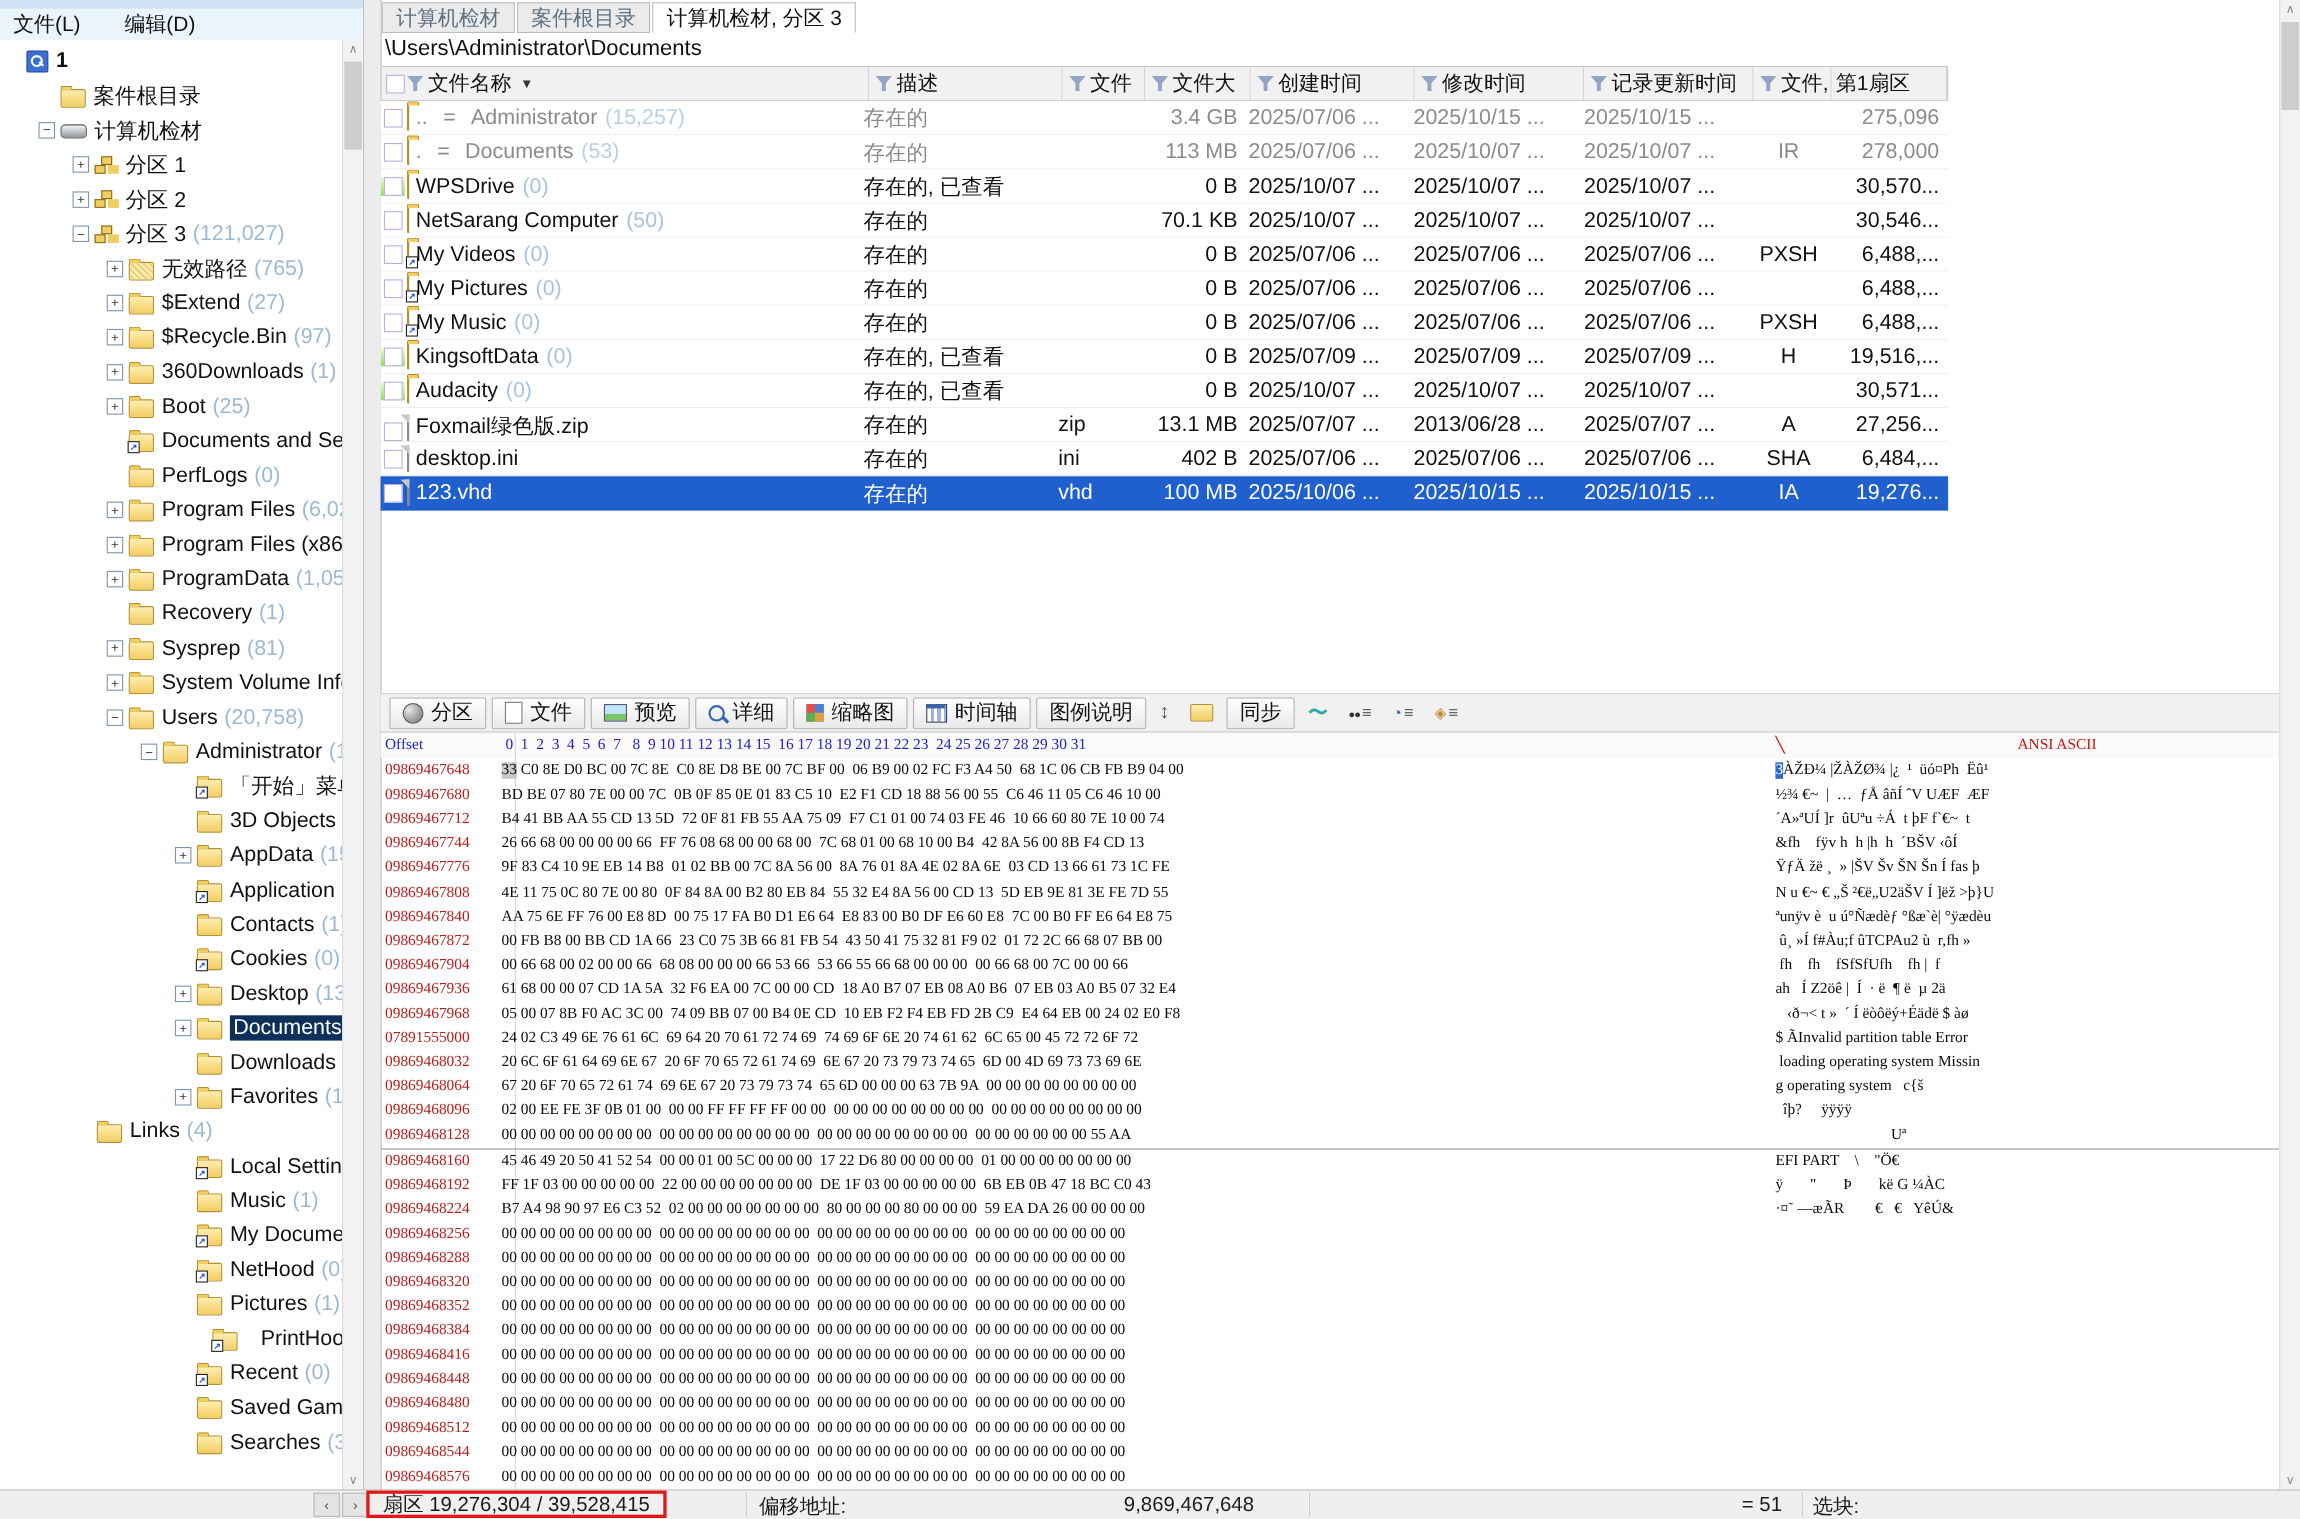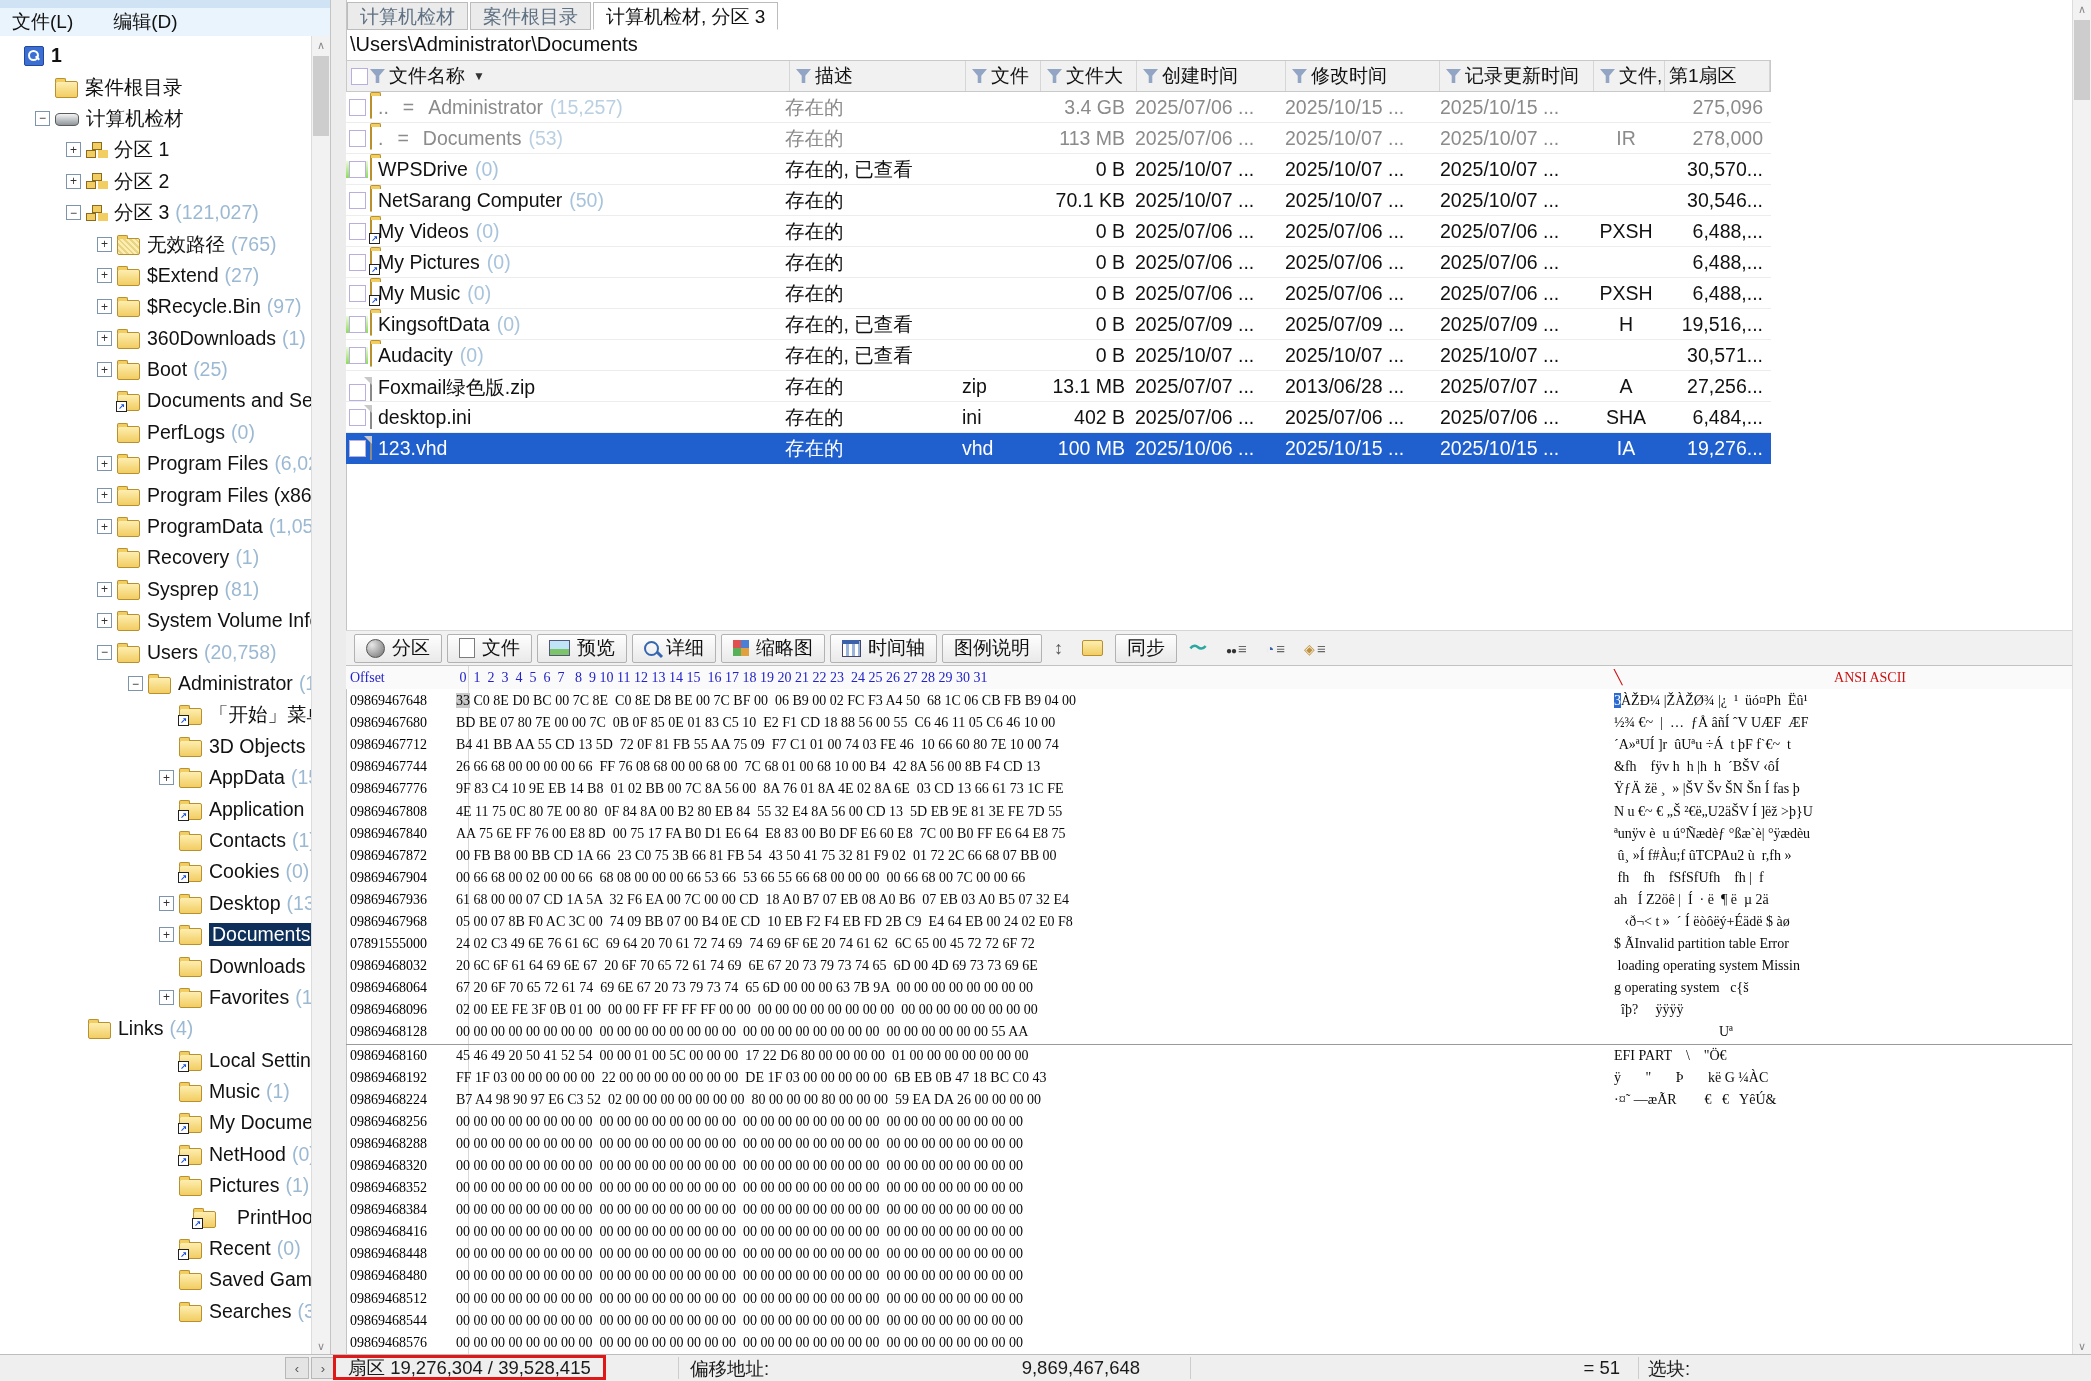--- a/index.html
+++ b/index.html
@@ -112,21 +112,21 @@
   #hexpane{position:absolute;left:16px;right:16px;top:666px;bottom:0;overflow:hidden;
            font-family:Liberation Serif, serif;font-size:14px}
   #hexheader{display:flex;height:23px;align-items:center;color:#2222c8;background:#fafafa}
   .hoff{width:106px;flex:none;padding-left:4px}
   .hbytes{white-space:pre}
   #ansiheadwrap{position:absolute;left:1268px;top:0;width:292px;height:23px;color:#cc1111;display:flex;align-items:center}
   #ansihead{position:absolute;right:0}
   #ansislash{position:absolute;left:0}
   #hexrows{position:absolute;left:0;top:24px;right:0;bottom:0}
   .hrow{display:flex;height:22.1px;align-items:center}
-  .hrow .hoff{color:#000000}
+  .hrow .hoff{color:#b91c1c}
   .hrow .hbytes{color:#0a0a0a}
   .hansi{position:absolute;left:1268px;white-space:pre;color:#0a0a0a}
   .hrowwrap{position:relative}
   .sector-line{border-top:1px solid #9a9a9a}
   .cursorbyte{background:#c9c9c9}
   .asel{background:#2b6ad0;color:#fff}
   #hexvline{position:absolute;left:122px;top:0;bottom:0;width:1px;background:#d8d8d8}
   
   #rightscroll{right:0;top:0;bottom:0}
   

